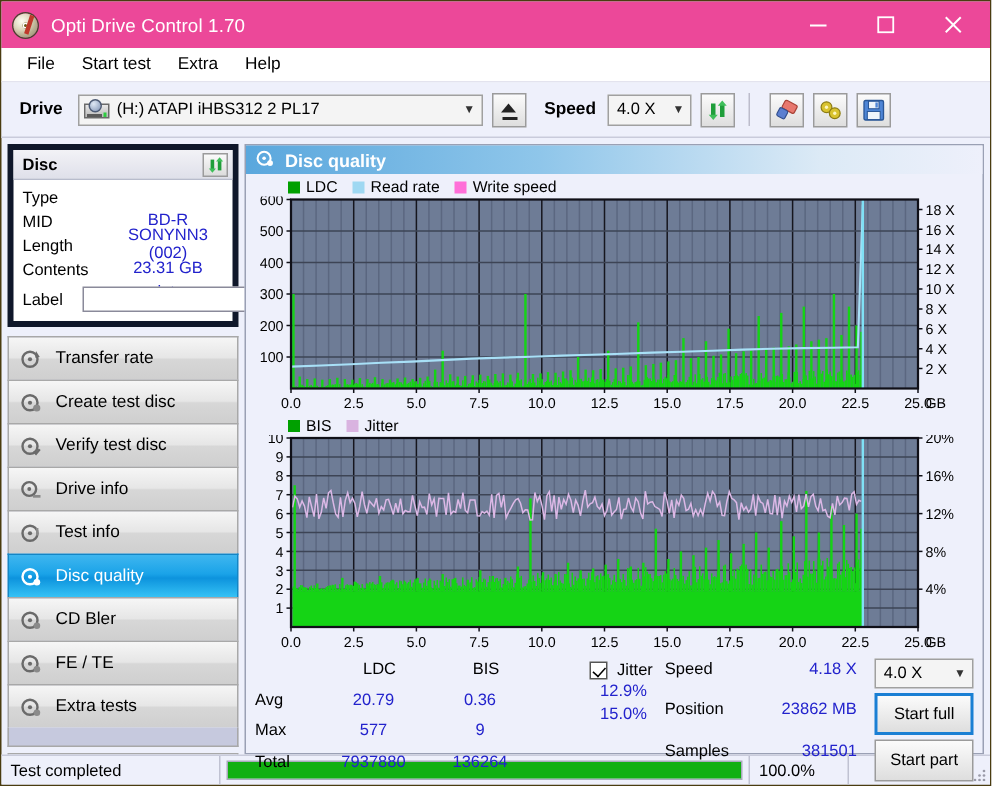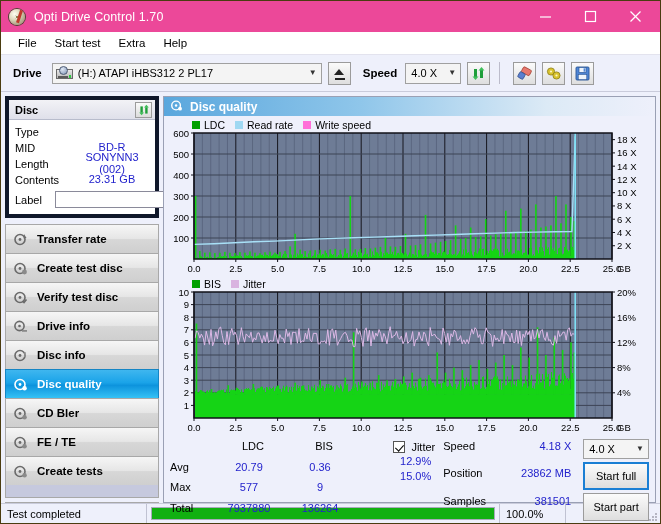--- a/index.html
+++ b/index.html
@@ -181,21 +181,21 @@
     width: 13px; height: 13px; border-radius: 50%;
     background: radial-gradient(circle at 36% 32%, #fdfbe0 0%, #e8e06a 45%, #b8ae36 100%);
     border: 1px solid #8a8430; box-sizing: border-box;
     position: relative;
   }
   .cd-glyph::after {
     content: ""; position: absolute; left: 4.5px; top: 4.5px;
     width: 3px; height: 3px; border-radius: 50%; background: #fffbe0;
     border: 1px solid #9a9248;
   }
-  .navlist { margin-top: 6px; display: flex; flex-direction: column; font-weight: bold; }
+  .navlist { margin-top: 6px; display: flex; flex-direction: column; }
   .navitem {
     height: 29px; display: flex; align-items: center;
     background: linear-gradient(#f6f6f6 0%, #e6e6e6 48%, #d7d7d7 52%, #cfcfcf 100%);
     border: 1px solid #a8a8a8; border-bottom: none;
     box-sizing: border-box; padding-left: 7px;
     font-size: 11.5px; color: #000;
   }
   .navitem:last-of-type { border-bottom: 1px solid #a8a8a8; }
   .navitem.active {
     background: linear-gradient(#3fb6ef 0%, #1aa3e8 45%, #0d93dd 55%, #35c2f5 100%);
@@ -482,21 +482,21 @@
           <span class="ntxt">Drive info</span>
         </div>
         <div class="navitem">
           <span class="nicon">
             <svg width="15" height="15" viewBox="0 0 15 15">
                 <circle cx="7" cy="7.5" r="5" fill="none" stroke="#6a6a6a" stroke-width="1.6"></circle>
                 <circle cx="7" cy="7.5" r="1.4" fill="#6a6a6a"></circle>
                 <rect x="11" y="4" width="1.6" height="5" fill="#8a8a8a"></rect>
               </svg>
           </span>
-          <span class="ntxt">Disc info</span>
+          <span class="ntxt">Test info</span>
         </div>
         <div class="navitem active">
           <span class="nicon">
             <svg width="15" height="15" viewBox="0 0 15 15">
                 <circle cx="7" cy="7.5" r="5" fill="none" stroke="#ffffff" stroke-width="1.6"></circle>
                 <circle cx="7" cy="7.5" r="1.4" fill="#ffffff"></circle>
                 <circle cx="11.6" cy="11.2" r="2.2" fill="#ffffff"></circle>
               </svg>
           </span>
           <span class="ntxt">Disc quality</span>
@@ -522,21 +522,21 @@
           <span class="ntxt">FE / TE</span>
         </div>
         <div class="navitem">
           <span class="nicon">
             <svg width="15" height="15" viewBox="0 0 15 15">
                 <circle cx="7" cy="7.5" r="5" fill="none" stroke="#6a6a6a" stroke-width="1.6"></circle>
                 <circle cx="7" cy="7.5" r="1.4" fill="#6a6a6a"></circle>
                 <circle cx="11.6" cy="11.2" r="2.2" fill="#8a8a8a"></circle>
               </svg>
           </span>
-          <span class="ntxt">Create tests</span>
+          <span class="ntxt">Extra tests</span>
         </div>
         <div class="nav-spacer"></div>
       </div>
 
       <div class="status-btn">Status window &gt; &gt;</div>
     </div>
 
     <div class="content">
       <div class="content-head">
         <span class="ci">

